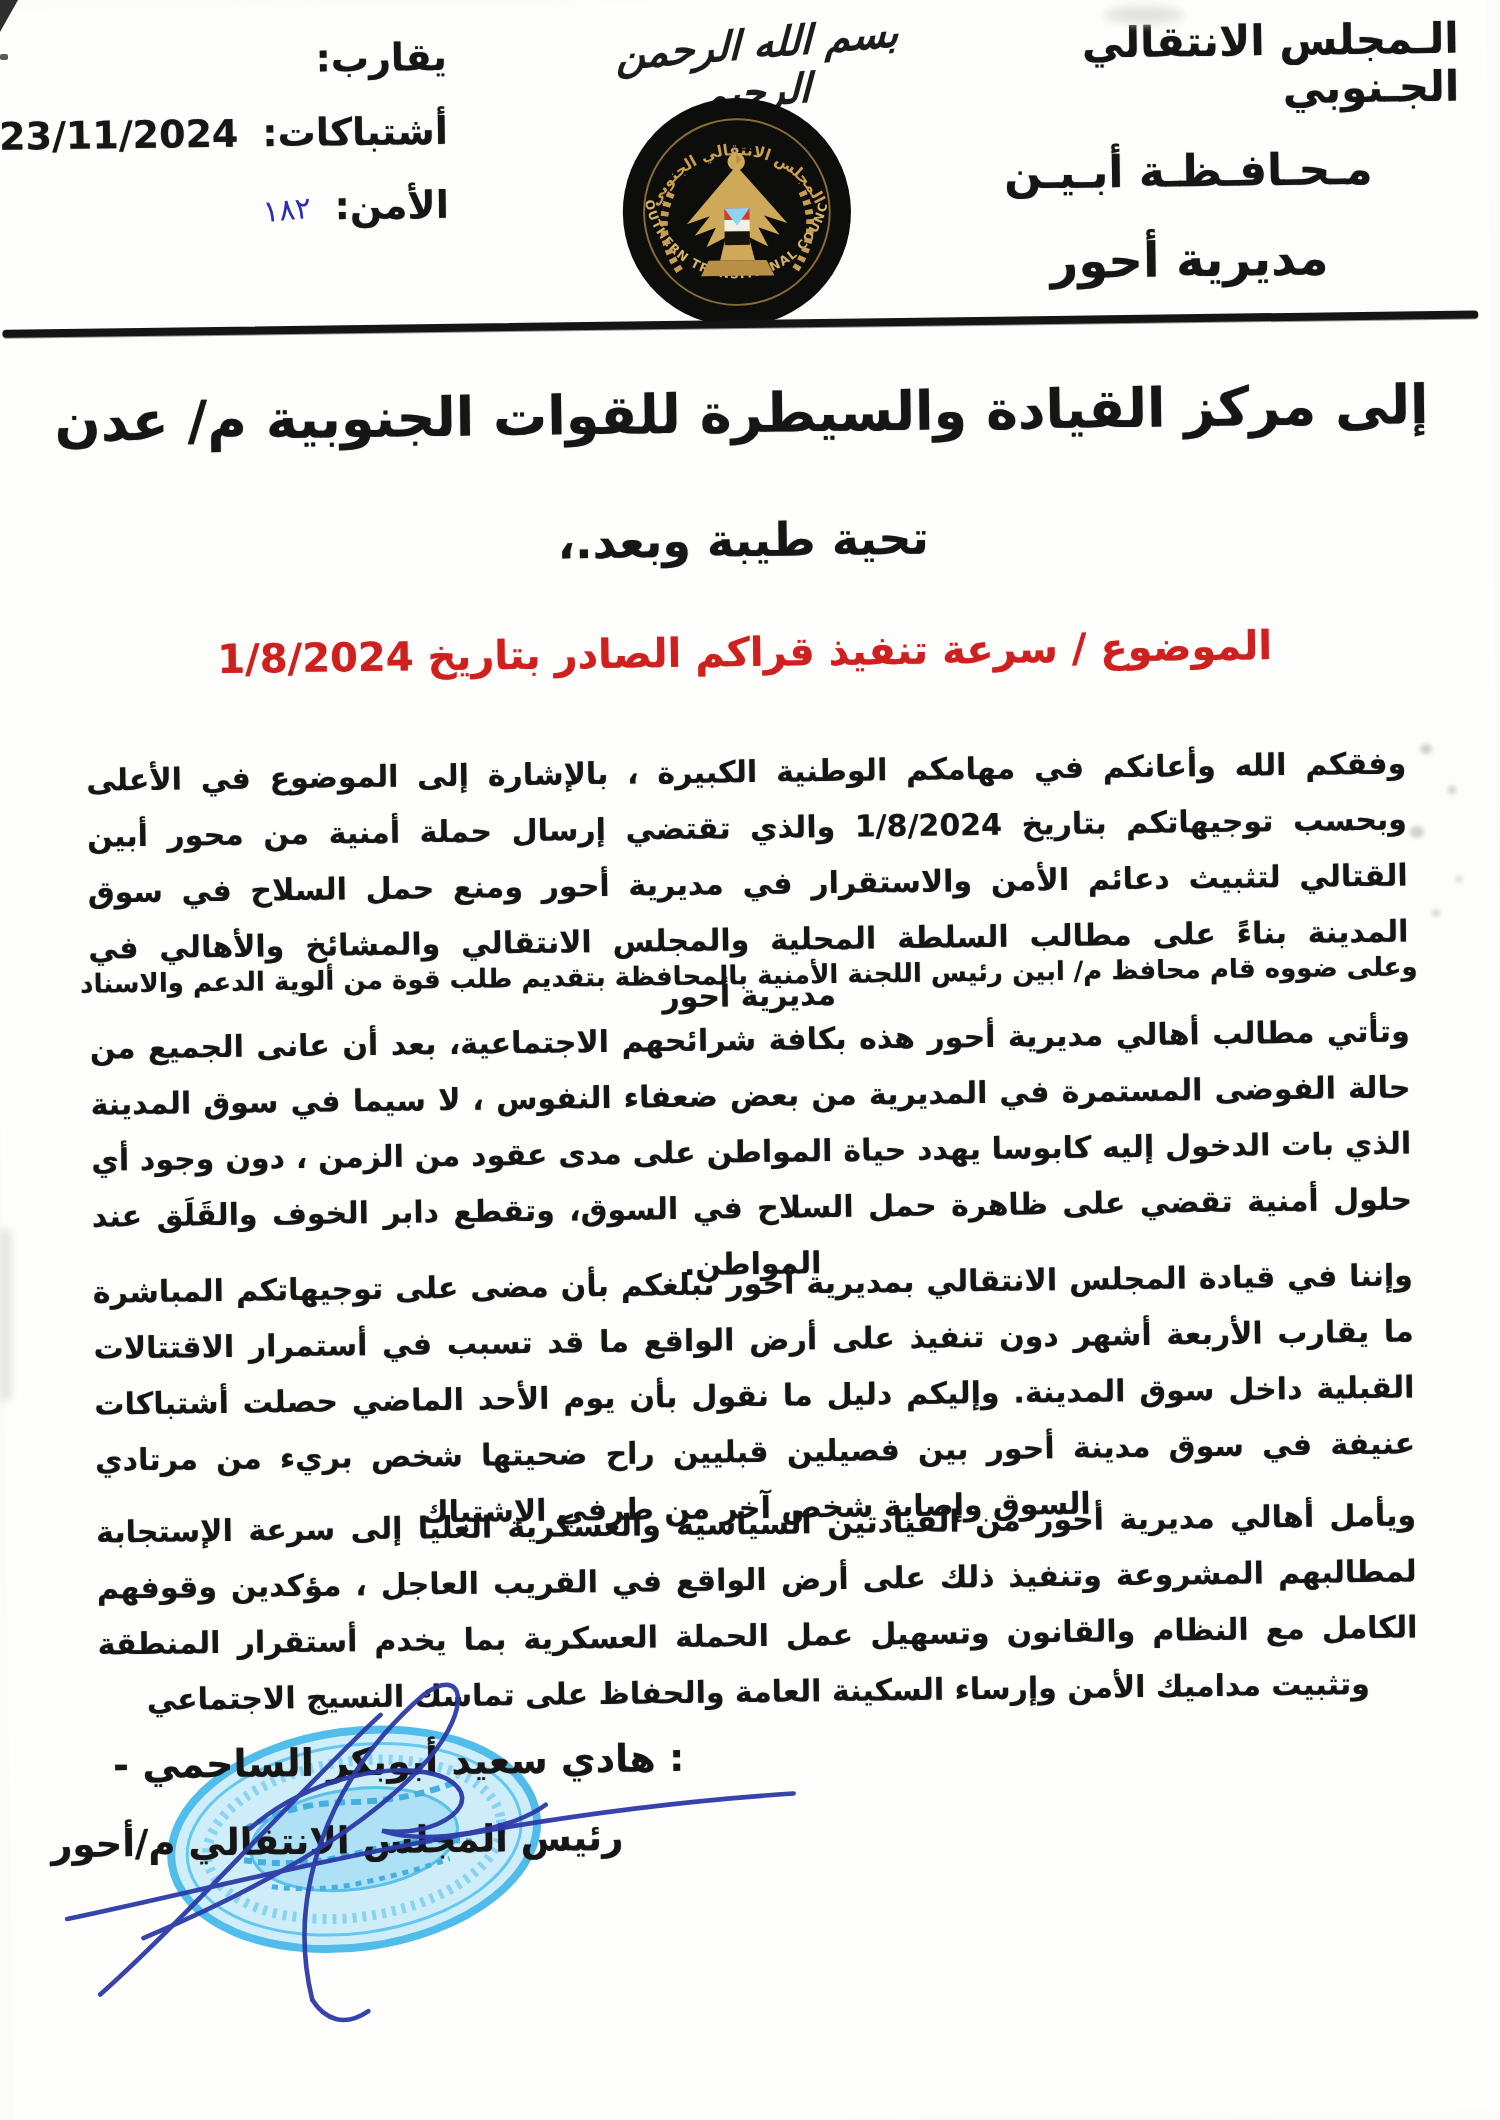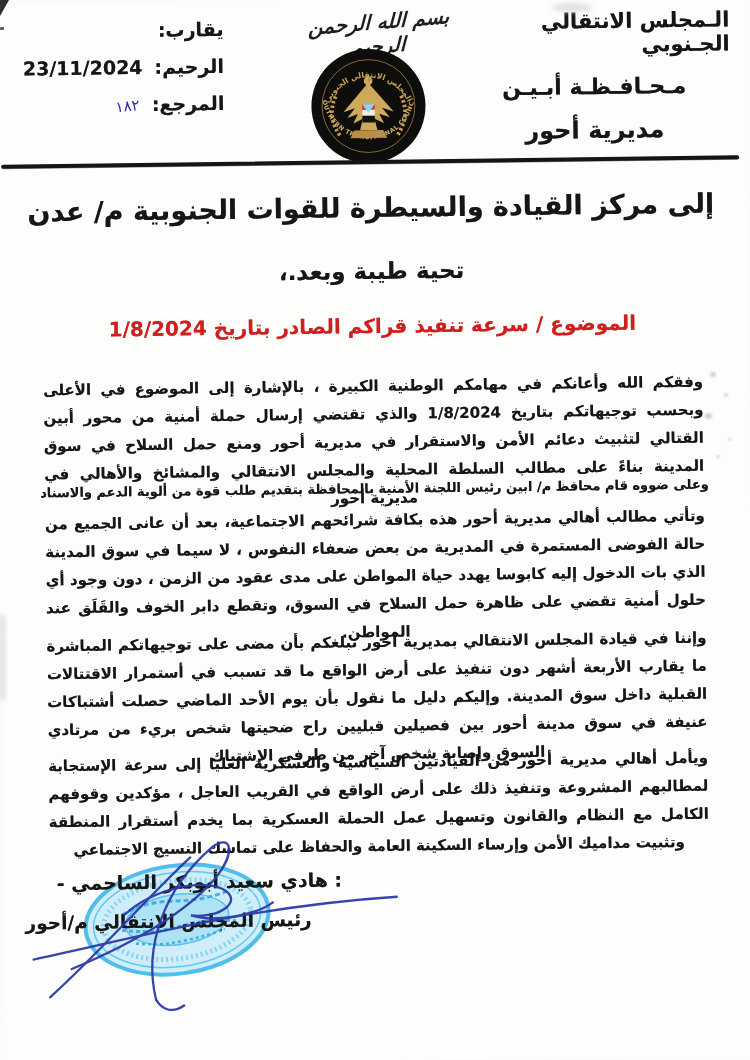--- a/index.html
+++ b/index.html
@@ -144,25 +144,25 @@
         <polygon points="53.5,58 66.5,58 60,67" fill="#8fd4ef"></polygon>
       </g>
     </svg>
   </div>
 
   <div class="hdr-left ink">
     <div class="hl-row">
       <span>يقارب:</span>
     </div>
     <div class="hl-row">
-      <span>الرحيم:</span>
+      <span>أشتباكات:</span>
       <span class="hl-val">23/11/2024</span>
     </div>
     <div class="hl-row">
-      <span>المرجع:</span>
+      <span>الأمن:</span>
       <span class="hl-num">١٨٢</span>
     </div>
   </div>
 
   <div class="rule"></div>
 
   <div class="recipient ink">إلى مركز القيادة والسيطرة للقوات الجنوبية م/ عدن</div>
   <div class="greeting ink">تحية طيبة وبعد.،</div>
   <div class="subject" style="color:#cf2020">الموضوع / سرعة تنفيذ قراكم الصادر بتاريخ 1/8/2024</div>
 

